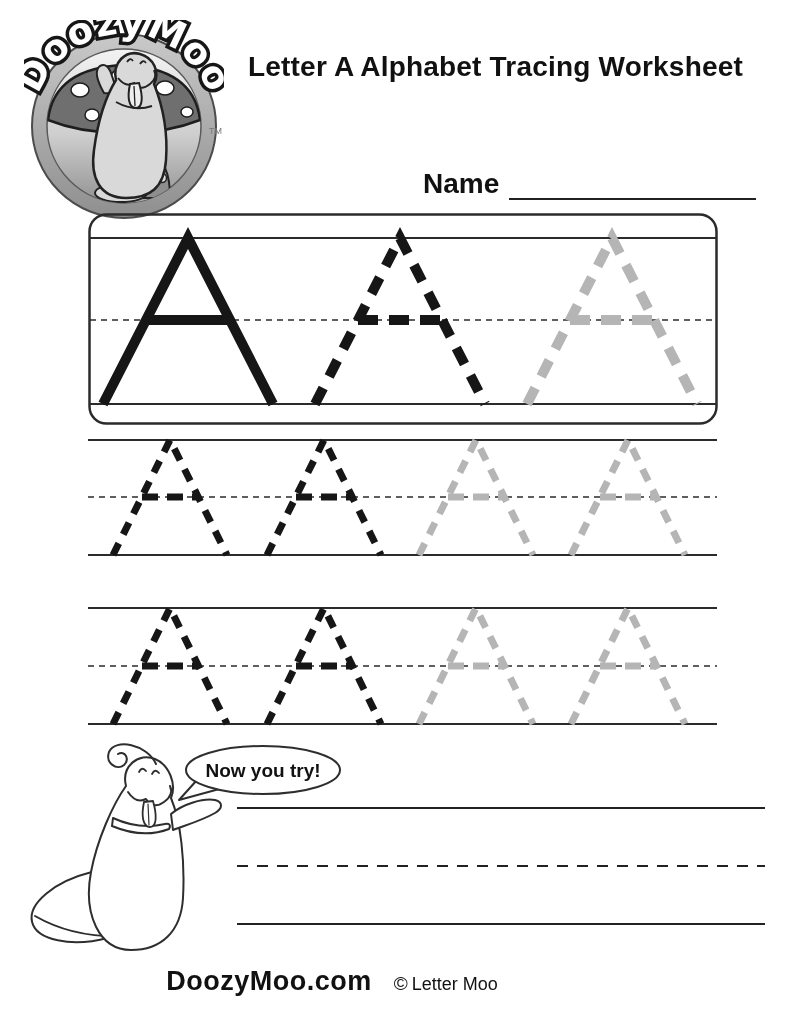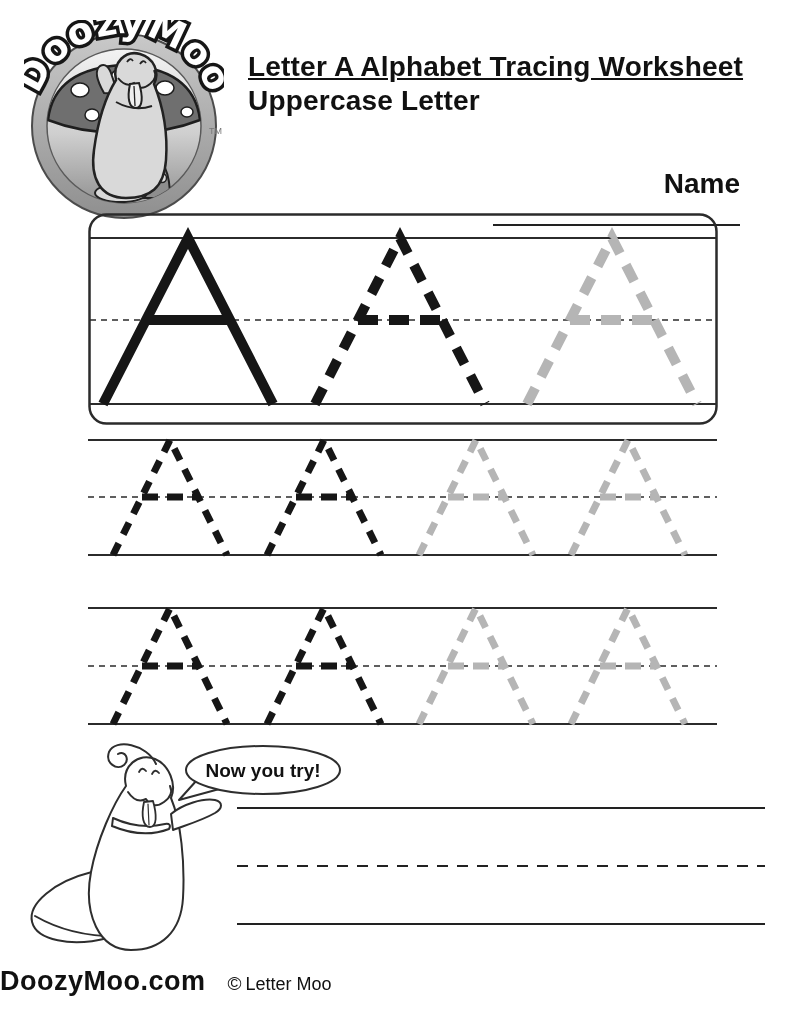--- a/index.html
+++ b/index.html
@@ -2,24 +2,24 @@
 <html><head>
 <meta charset="utf-8">
 <style>
   * { margin:0; padding:0; box-sizing:border-box; }
   html,body { width:800px; height:1035px; background:#ffffff; }
   body { position:relative; font-family:"Liberation Sans", sans-serif; color:#111; overflow:hidden; }
   .abs { position:absolute; }
 
   
   .title-block { left:248px; top:50px; width:520px; }
-  .title-line1 { font-size:28px; font-weight:600; letter-spacing:0.2px; line-height:34px; color:#111;text-decoration:underline; }
+  .title-line1 { font-size:28px; font-weight:600; letter-spacing:0.2px; line-height:34px; color:#111; }
   .title-line2 { font-size:28px; font-weight:600; letter-spacing:0.2px; line-height:34px; color:#111; }
 
-  .name-row { left:400px; top:168px; width:340px; display:flex; align-items:flex-end;flex-direction:column; }
+  .name-row { left:423px; top:168px; width:340px; display:flex; align-items:flex-end; }
   .name-label { font-size:28px; font-weight:600; color:#111; }
   .name-line { width:247px; height:26px; border-bottom:2px solid #222; margin-left:10px; }
 
   
   svg { display:block; }
   .guide-solid { stroke:#2b2b2b; stroke-width:2; fill:none; }
   .guide-mid   { stroke:#2b2b2b; stroke-width:1.5; fill:none; stroke-dasharray:6 5; }
   .box-frame   { fill:none; stroke:#2b2b2b; stroke-width:2.5; }
   .letter-big    { fill:none; stroke-width:10; stroke-linejoin:miter; }
   .letter-big-d  { fill:none; stroke-width:10; stroke-linejoin:miter; stroke-dasharray:18 13; }
@@ -29,21 +29,21 @@
 
   .practice-solid { stroke:#222; stroke-width:2; }
   .practice-dash  { stroke:#222; stroke-width:2; stroke-dasharray:11 9; }
 
   .cartoon { fill:#ffffff; stroke:#2e2e2e; stroke-width:2; stroke-linejoin:round; stroke-linecap:round; }
   .cartoon-line { fill:none; stroke:#2e2e2e; stroke-width:2; stroke-linejoin:round; stroke-linecap:round; }
 
   .bubble-text { font-family:"Liberation Sans", sans-serif; font-size:19px; font-weight:600; fill:#111; }
 
   
-  .footer { left:0; top:966px; width:664px; display:flex; align-items:baseline; gap:22px; }
+  .footer { left:0; top:966px; width:664px; display:flex; justify-content:center; align-items:baseline; gap:22px; }
   .site-name { font-size:27px; font-weight:bold; color:#111; letter-spacing:0.5px; }
   .copyright { font-size:18px; color:#111; display:flex; align-items:baseline; gap:4px; }
   .copy-symbol { font-size:19px; }
 
   .logo-arc-text { font-family:"DejaVu Sans", sans-serif; font-weight:bold; font-size:37px;
                    fill:#ffffff; stroke:#161616; stroke-width:7px; paint-order:stroke; letter-spacing:1px; }
   .logo-tm { font-family:"Liberation Sans", sans-serif; font-size:9px; fill:#777; }
 </style>
 </head>
 <body>
@@ -98,21 +98,20 @@
   </g>
 
   <text class="logo-arc-text">
     <textPath href="#logoArc" startOffset="50%" text-anchor="middle">DoozyMoo</textPath>
   </text>
   <text class="logo-tm" x="185" y="114">TM</text>
 </svg>
 
 <div class="abs title-block">
   <div class="title-line1">Letter A Alphabet Tracing Worksheet</div>
-  <div class="title-line2">Uppercase Letter</div>
 </div>
 
 <div class="abs name-row">
   <span class="name-label">Name</span>
   <span class="name-line"></span>
 </div>
 
 <svg class="abs" style="left:88px; top:213px;" width="630" height="212" viewBox="0 0 630 212">
   <rect x="1.5" y="1.5" width="627" height="209" rx="17" class="box-frame"></rect>
   <line x1="2" y1="25" x2="628" y2="25" class="guide-solid"></line>

